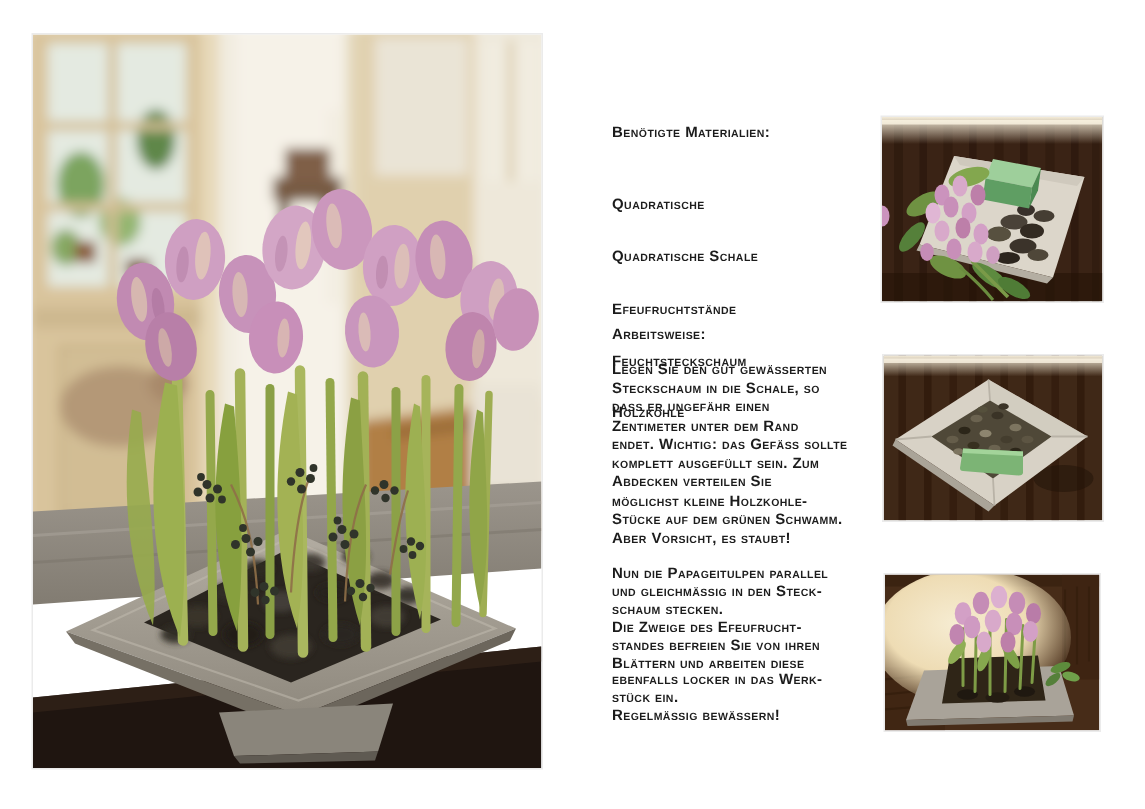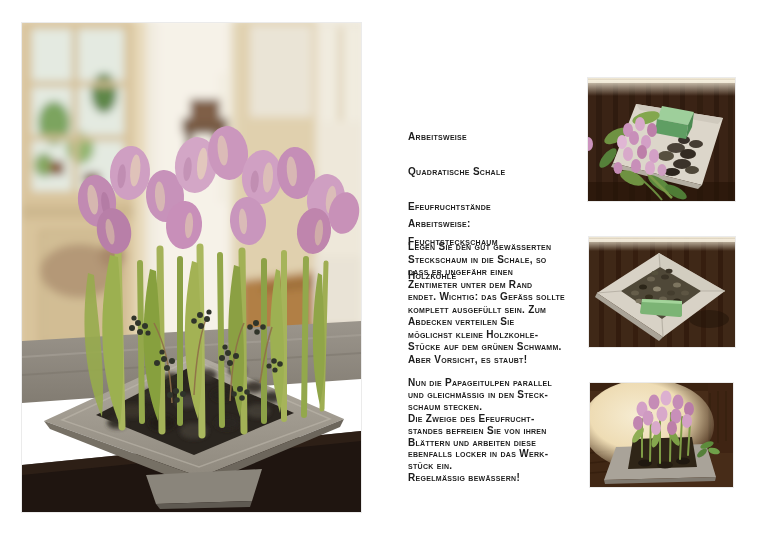--- a/index.html
+++ b/index.html
@@ -264,23 +264,24 @@
             <ellipse cx="5" cy="1" rx="4" ry="13" fill="#e2d4a6" opacity="0.5"></ellipse>
           </g>
         <g transform="translate(322,190) rotate(10)">
             <ellipse rx="15" ry="21" fill="#c891b8"></ellipse>
           </g>
       </g>
     </svg>
   </figure>
 
 
+  <div class="smalltext materials-heading">Benötigte Materialien:</div>
 
   <div class="smalltext materials-list">
-    <div>Arbeitsweise</div>
+    <div>Quadratische</div>
     <div>Quadratische Schale</div>
     <div>Efeufruchtstände</div>
     <div>Feuchtsteckschaum</div>
     <div>Holzkohle</div>
   </div>
 
   <div class="smalltext para1">Legen Sie den gut gewässerten
 Steckschaum in die Schale, so
 dass er ungefähr einen
 Zentimeter unter dem Rand

